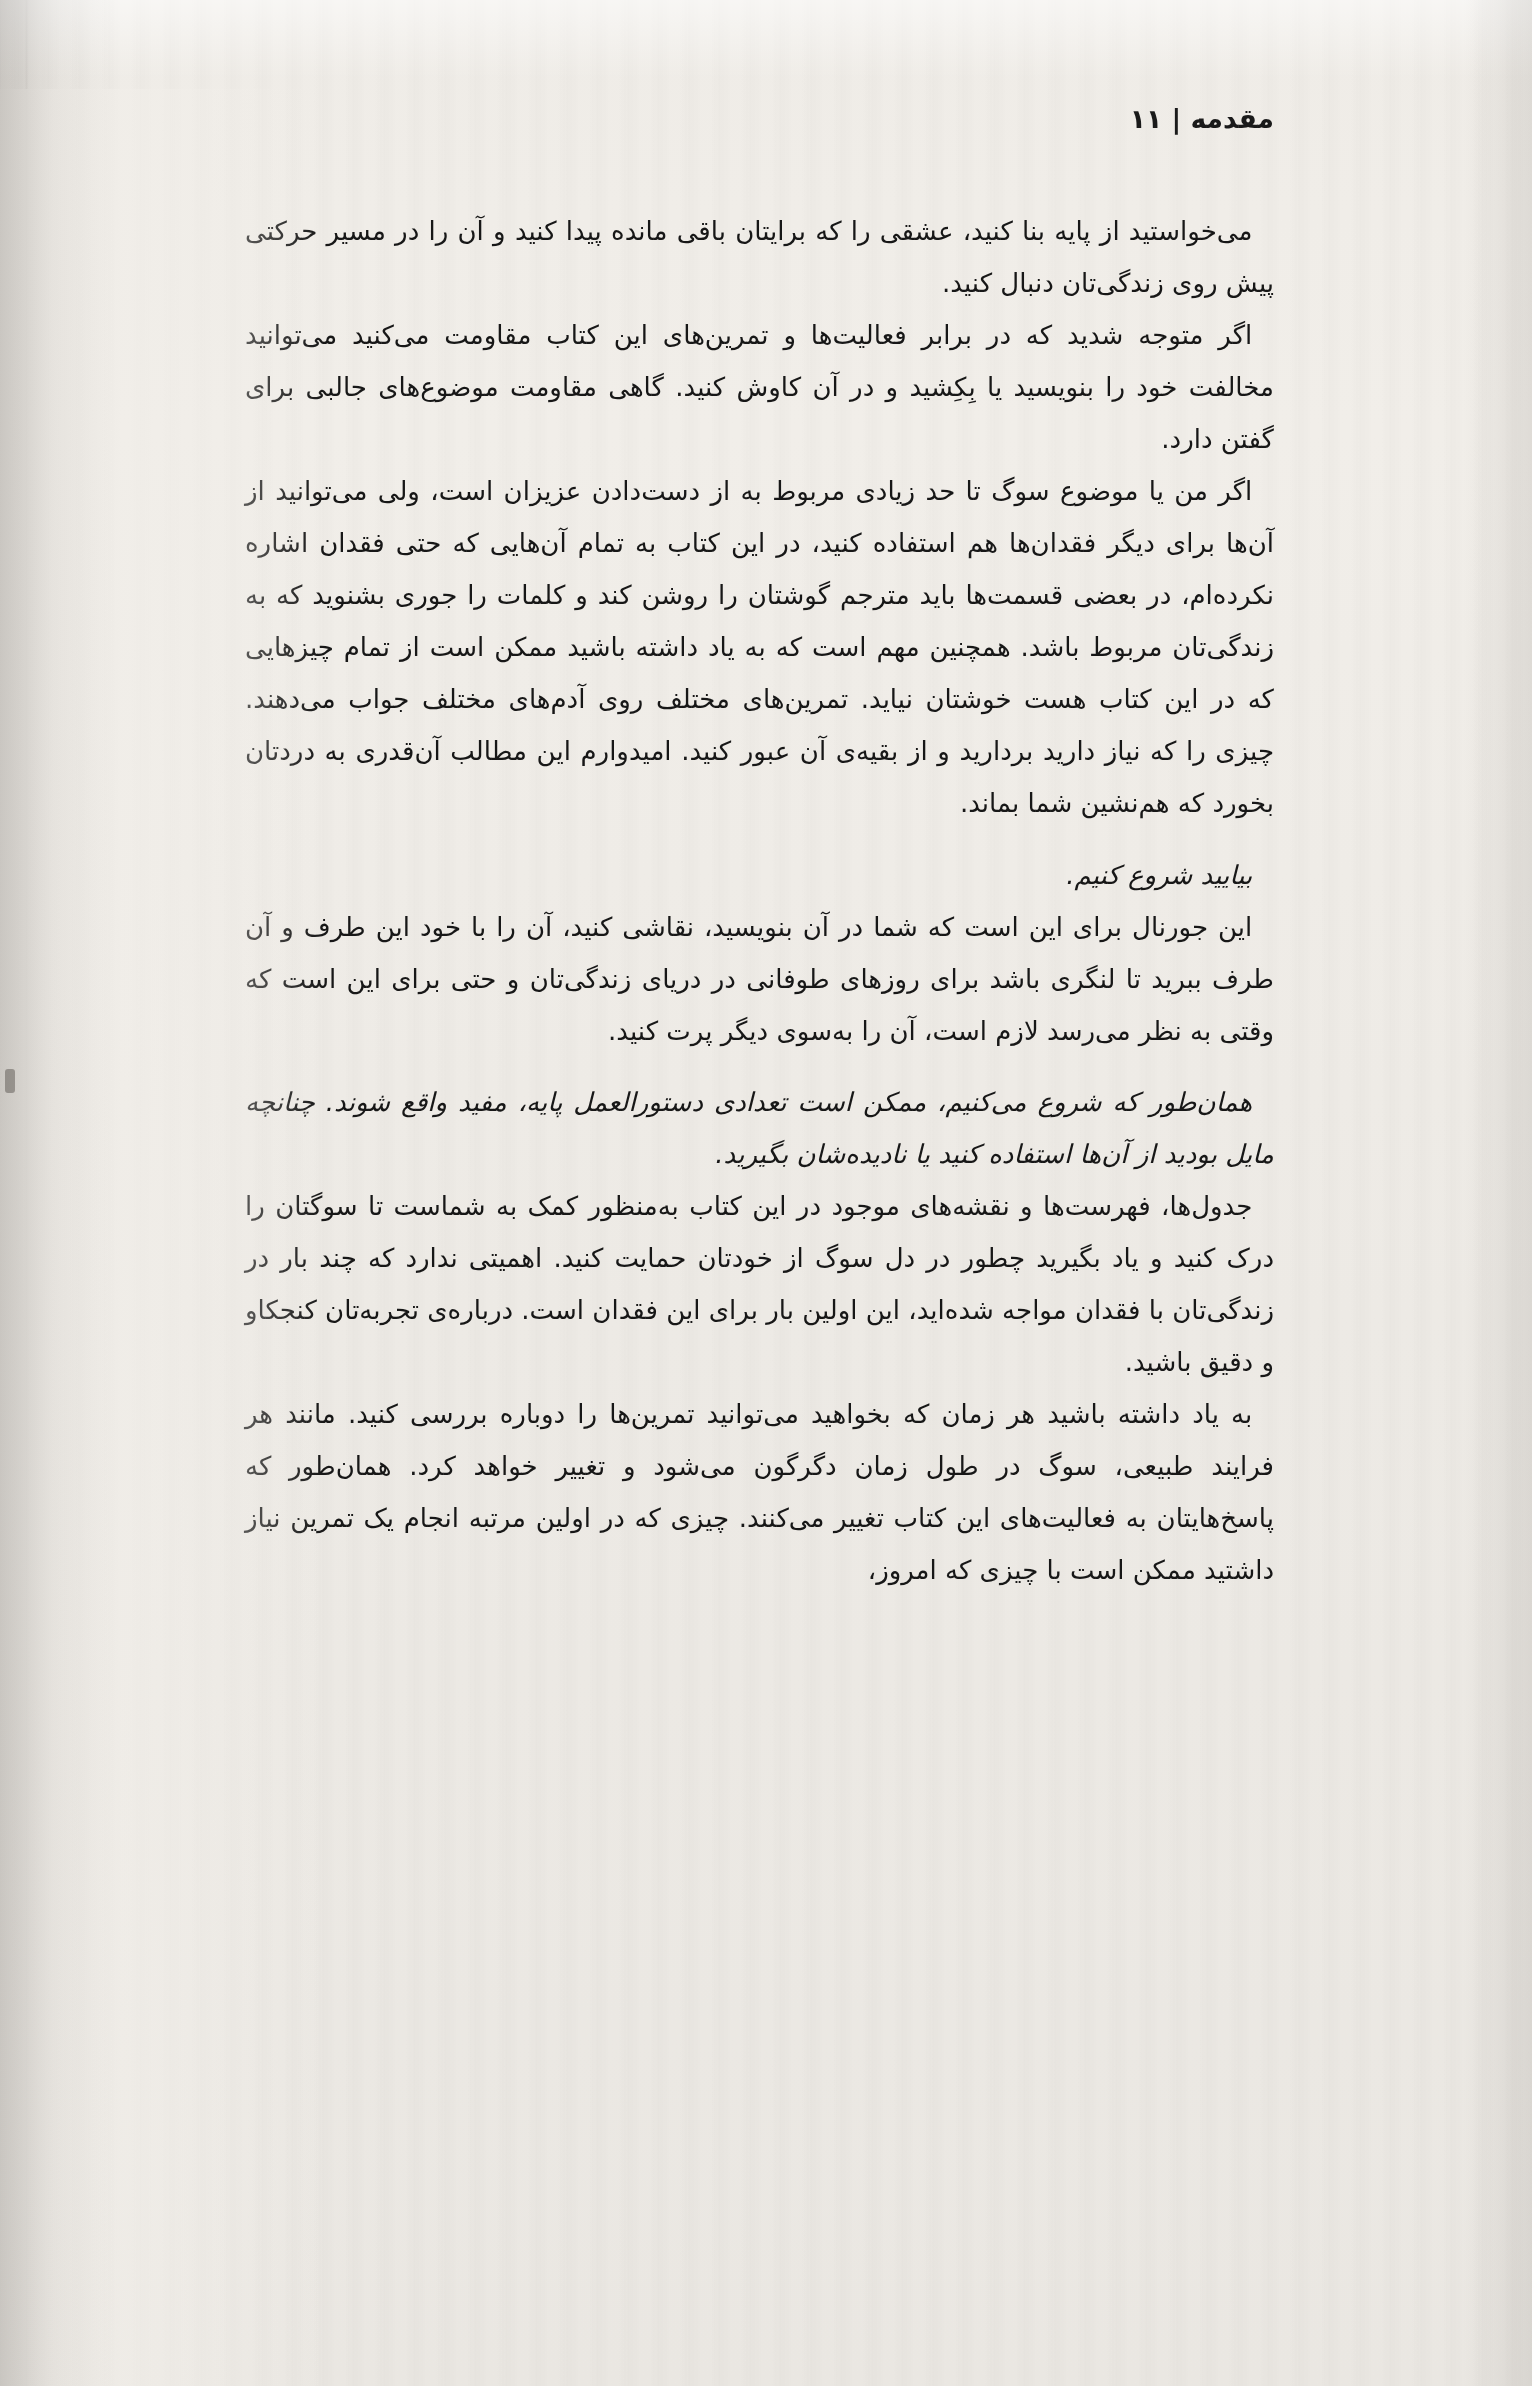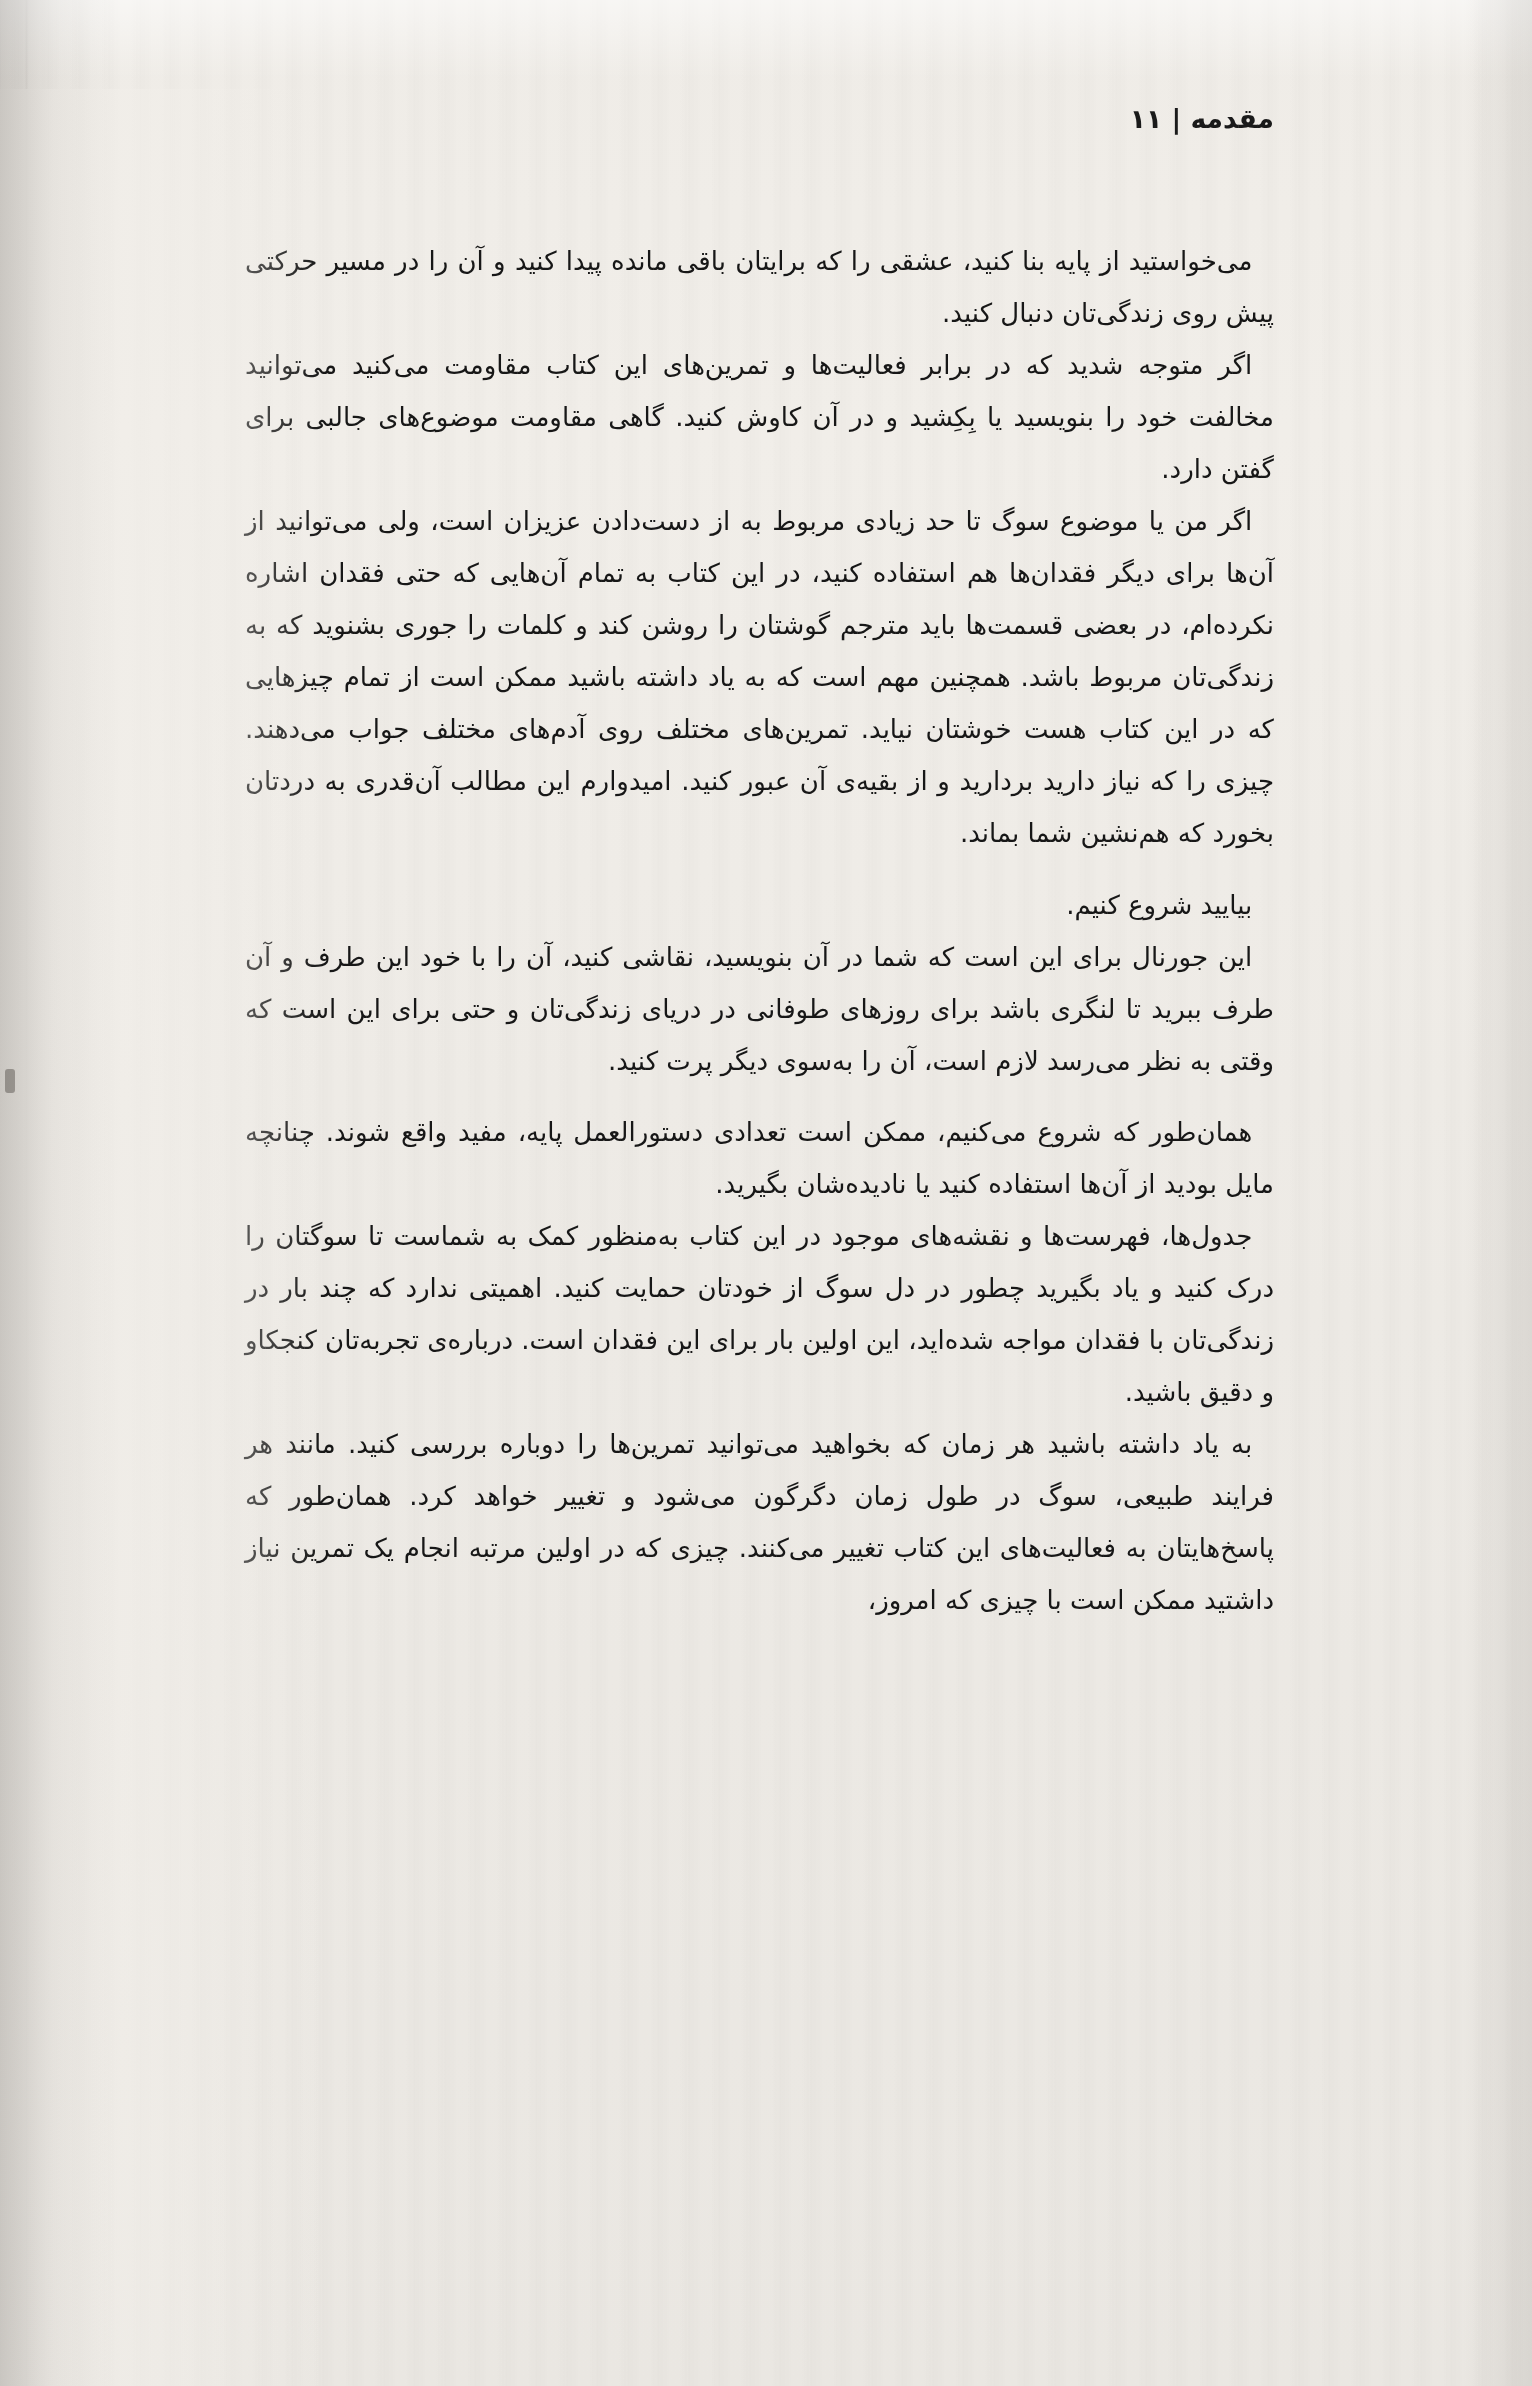--- a/index.html
+++ b/index.html
@@ -64,41 +64,42 @@
     right: 258px;
     left: 246px;
   }
 
   .running-head {
     font-family: "DejaVu Sans", sans-serif;
     font-size: 26.6px;
     font-weight: bold;
     color: #1a1a1a;
     letter-spacing: 0px;
-    margin-bottom: 101px;
+    margin-bottom: 71px;
     direction: rtl;
     text-align: right;
   }
 
   .body-text {
     font-family: "DejaVu Sans", sans-serif;
     font-size: 26px;
     line-height: 52px;
     color: #171717;
     text-align: justify;
     text-justify: inter-word;
     direction: rtl;
   }
 
   .body-text p {
     margin: 0 0 0 0;
     text-indent: 21.7px;
   }
   .body-text p.gap {
     margin-top: 19.7px;
+    font-style: italic;
   }
 
   
   .ink-fade {
     position: absolute;
     top: 89px;
     bottom: 0;
     left: 0;
     width: 325px;
     background: linear-gradient(270deg, rgba(241,238,233,0) 0%, rgba(241,238,233,0.55) 45%, rgba(241,238,233,0.88) 100%);

